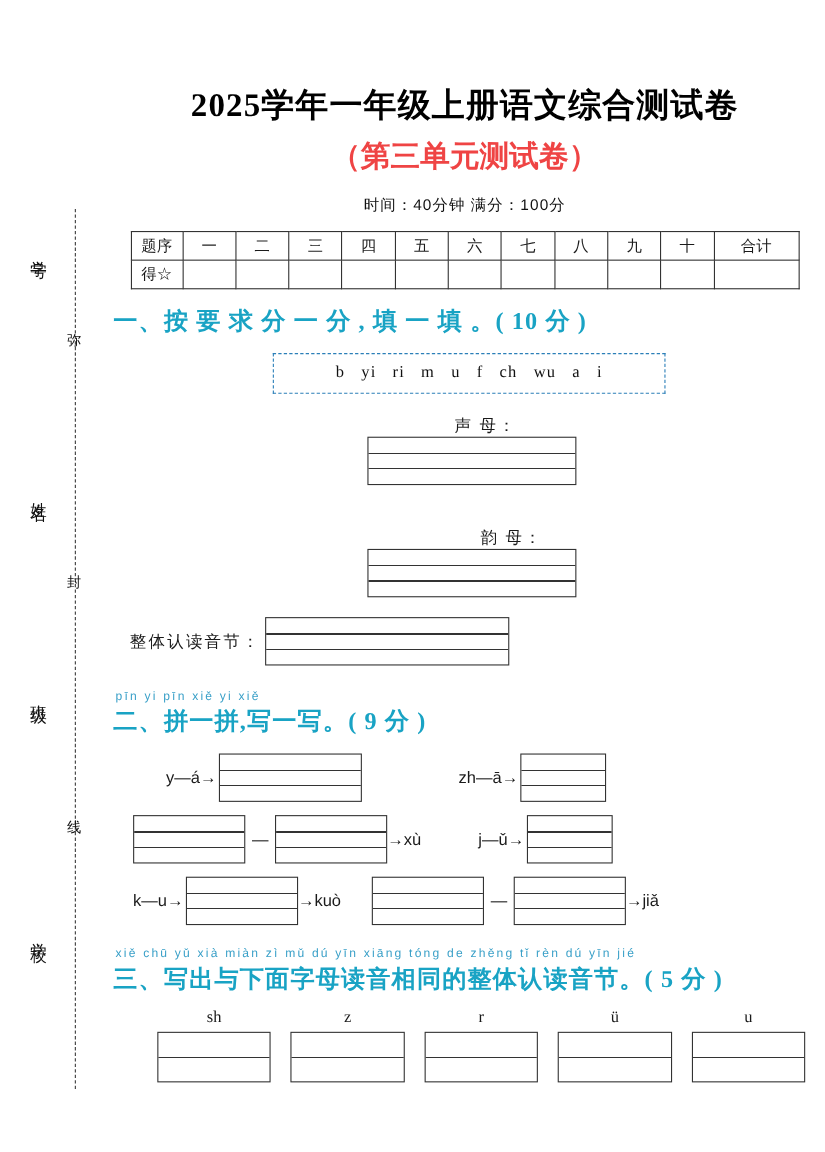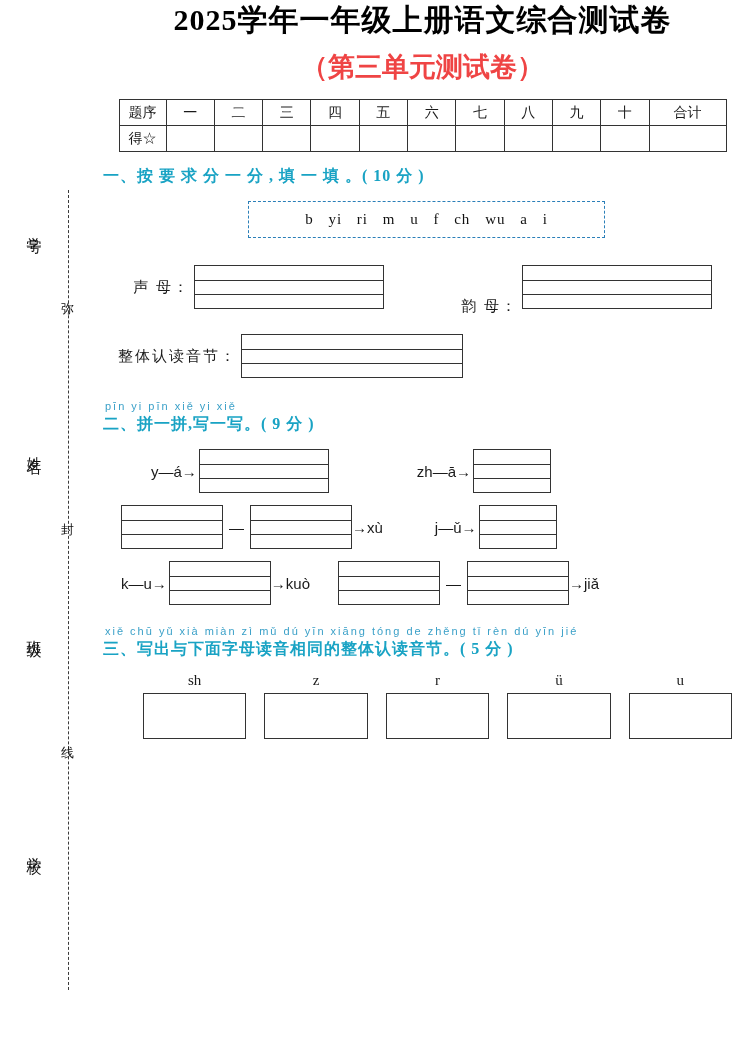--- a/index.html
+++ b/index.html
@@ -57,20 +57,21 @@
     height: 1047px;
   }
 
   .title {
     text-align: center;
     font-family: "Liberation Serif", serif;
     font-weight: bold;
     font-size: 30px;
     letter-spacing: 1px;
     margin: 0;
+    padding-top: 75px;
     color: #000;
   }
   .subtitle {
     text-align: center;
     font-family: "Liberation Serif", serif;
     font-weight: bold;
     font-size: 27px;
     margin: 8px 0 0 0;
     color: #ef4444;
   }
@@ -107,21 +108,21 @@
   }
   .sec-pinyin {
     font-size: 11px;
     color: #3aa0c8;
     letter-spacing: 2px;
     margin-left: 2px;
     height: 14px;
     white-space: nowrap;
   }
   .sec-head {
-    font-size: 16px;
+    font-size: 22px;
     font-weight: bold;
     color: #19a3c4;
     letter-spacing: 1px;
     font-family: "Liberation Serif", serif;
     white-space: nowrap;
   }
 
   
   .letter-box {
     margin: 14px auto 0 auto;
@@ -202,20 +203,21 @@
 
   <div class="vlabel small" style="top:292px;">弥</div>
   <div class="vlabel small" style="top:512px;">封</div>
   <div class="vlabel small" style="top:735px;">线</div>
 </div>
 
 <div class="page">
 
   <h1 class="title">2025学年一年级上册语文综合测试卷</h1>
   <div class="subtitle">（第三单元测试卷）</div>
+  <div class="meta">时间：40分钟   满分：100分</div>
 
   <table class="score-table">
     <tbody>
         <tr>
       <td class="lead">题序</td>
       <td>一</td>
       <td>二</td>
       <td>三</td>
       <td>四</td>
       <td>五</td>
@@ -252,21 +254,21 @@
       <span>ri</span>
       <span>m</span>
       <span>u</span>
       <span>f</span>
       <span>ch</span>
       <span>wu</span>
       <span>a</span>
       <span>i</span>
     </div>
 
-    <div class="row-flex" style="margin-top:20px;">
+    <div class="row-flex" style="margin-top:20px;flex-direction:column;">
       <div class="lbl" style="width:72px; text-align:right; margin-left:15px;">声 母：</div>
       <div class="fourline" style="width:190px; height:44px; margin-left:4px;"></div>
       <div class="lbl" style="width:72px; text-align:right; margin-left:62px;margin-top:39px;">韵 母：</div>
       <div class="fourline" style="width:190px; height:44px; margin-left:4px;"></div>
     </div>
 
     <div class="row-flex" style="margin-top:18px;">
       <div class="lbl" style="margin-left:15px;">整体认读音节：</div>
       <div class="fourline" style="width:222px; height:44px; margin-left:4px;"></div>
     </div>

